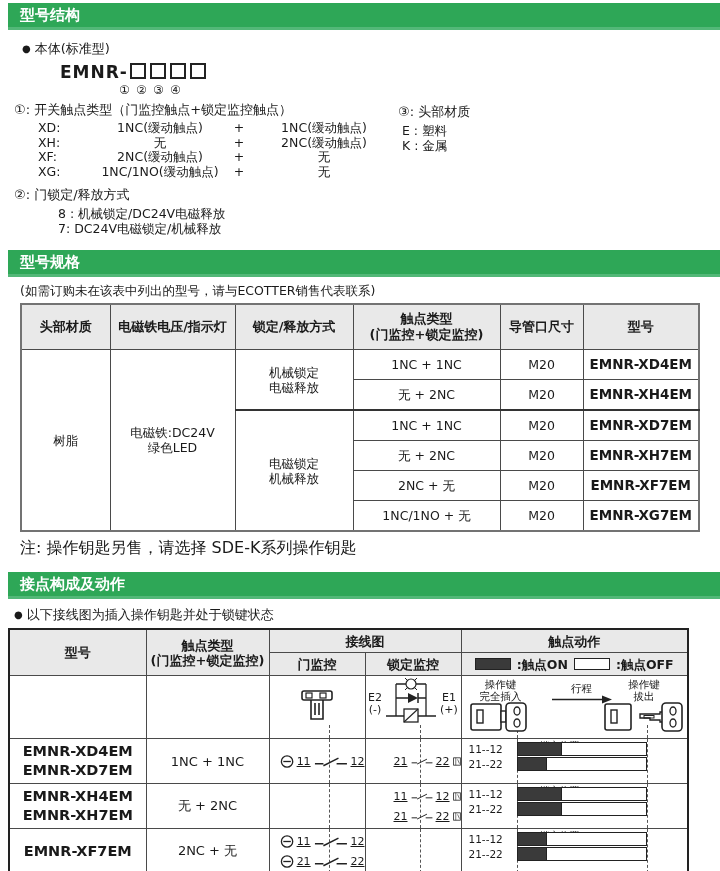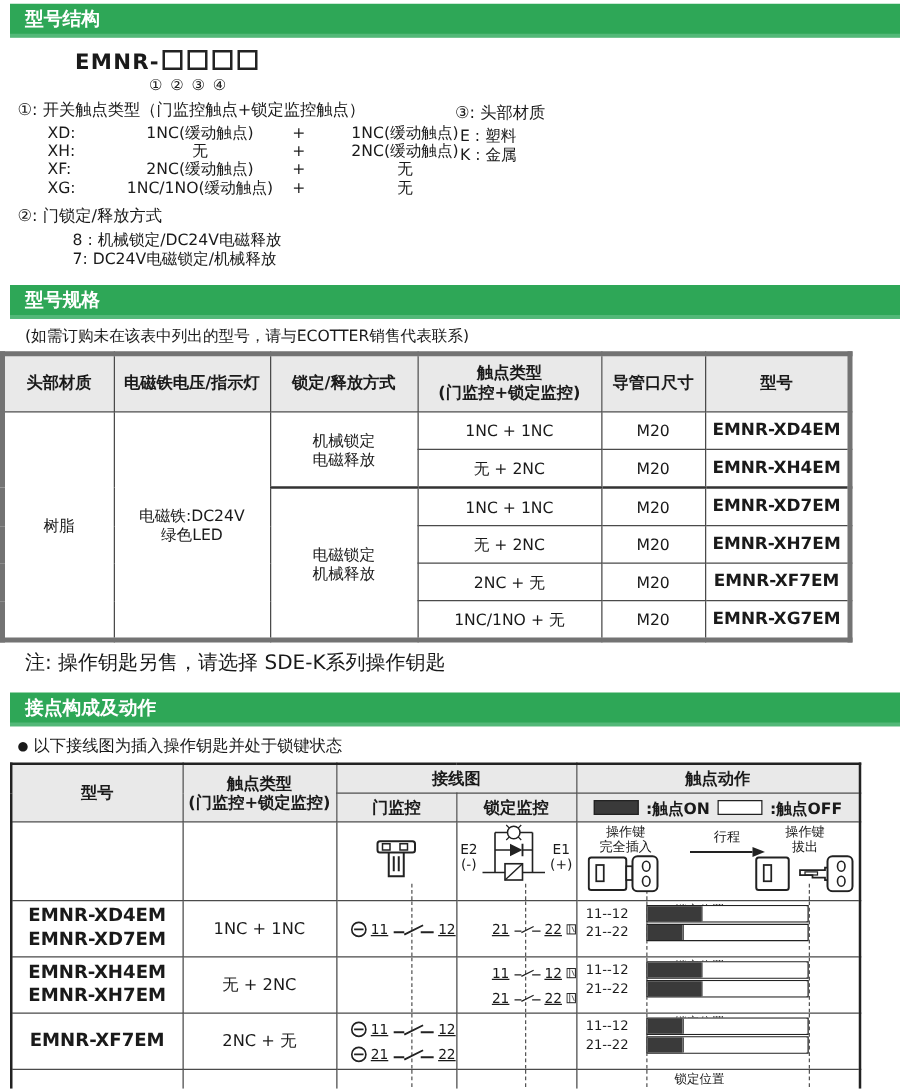--- a/index.html
+++ b/index.html
@@ -18,27 +18,27 @@
   .model-code{margin:4px 0 0 46px;font-weight:bold;font-size:17px;letter-spacing:1px;}
   .digit-box{display:inline-block;width:12px;height:12px;border:2px solid #222;margin:0 2px;vertical-align:-1px;}
   .digit-nums{margin:1px 0 2px 102px;font-size:12px;}
   .digit-nums span{display:inline-block;width:17px;text-align:center;}
   .s1-cols{position:relative;margin-top:4px;}
   .item-heading{font-size:13px;margin:2px 0;}
   .c-row{display:grid;grid-template-columns:52px 140px 18px 152px;margin-left:24px;line-height:14.5px;}
   .c-row .ctr{text-align:center;}
   .item2{margin-top:7px;}
   .item2 .sub{margin-left:44px;line-height:15px;}
-  .s1-right{position:absolute;left:350px;top:0;}
+  .s1-right{position:absolute;left:384px;top:0;}
   .s1-right .sub{margin-left:4px;line-height:15px;}
   .s1-right .item4{margin-top:17px;}
 
   
   .note-top{margin:6px 0 3px 20px;font-size:12.5px;}
-  table.spec{border-collapse:collapse;table-layout:fixed;margin:2px 0 0 0;width:678px;border:4px solid #737373;}
+  table.spec{border-collapse:collapse;table-layout:fixed;margin:2px 0 0 20px;width:678px;border:2px solid #737373;}
   .spec th,.spec td{border:1px solid #4a4a4a;text-align:center;vertical-align:middle;padding:0;overflow:hidden;}
   .spec thead th{background:#e9e9e9;height:44px;font-weight:bold;font-size:13px;line-height:16px;}
   .spec td{height:29px;font-size:12.5px;line-height:15px;}
   .spec td.model{font-weight:bold;font-size:13.5px;}
   .spec tr.grp td{border-top:2px solid #333;}
   .pre{white-space:pre-line;}
   .note-bottom{margin:6px 0 0 20px;font-size:16px;}
 
   
   .s3-bullet{margin:7px 0 4px 14px;font-size:13px;}
@@ -91,20 +91,23 @@
   .contact-line svg,.legend svg{display:inline-block;}
 </style>
 </head>
 <body>
 
 <div class="page">
 
   <div class="secbar first">型号结构</div>
 
   <div class="s1">
+    <div class="bullet-line">
+      <span class="dot">●</span><span>本体(标准型)</span>
+    </div>
 
     <div class="model-code">
       <span>EMNR-</span><span class="digit-box"></span><span class="digit-box"></span><span class="digit-box"></span><span class="digit-box"></span>
     </div>
     <div class="digit-nums">
       <span>①</span><span>②</span><span>③</span><span>④</span>
     </div>
 
     <div class="s1-cols">
       <div class="item-heading">①: 开关触点类型（门监控触点+锁定监控触点）</div>

